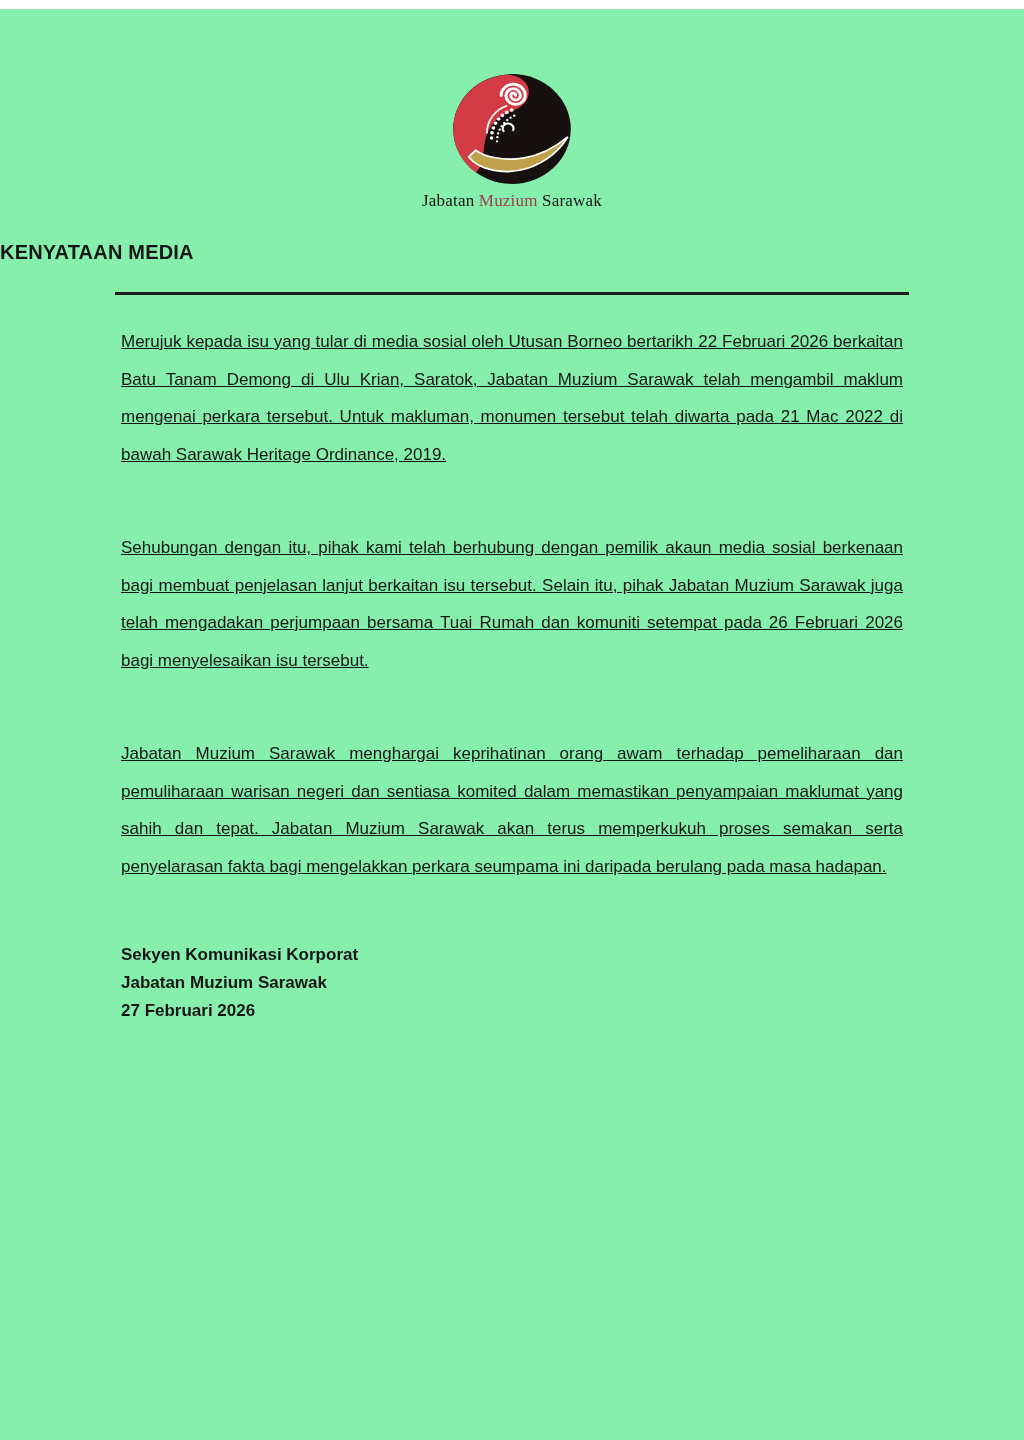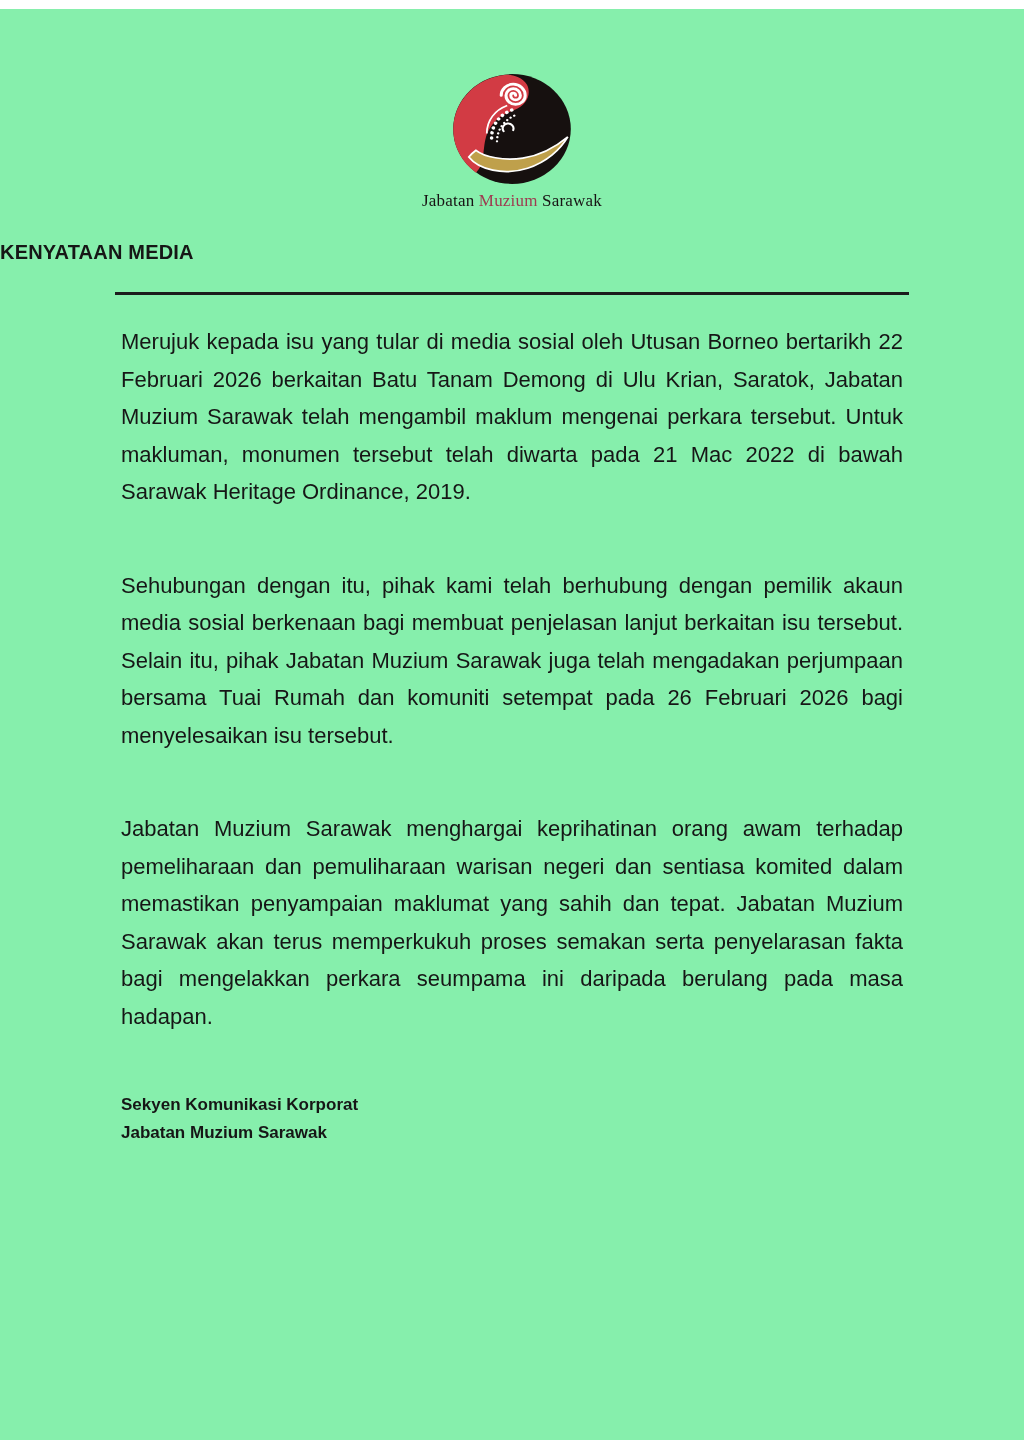--- a/index.html
+++ b/index.html
@@ -53,25 +53,26 @@
     width: 794px;
     margin: 28px auto 0 auto;
     border: none;
     border-top: 3px solid #1c1c1c;
   }
   .content {
     width: 782px;
     margin: 28px auto 0 auto;
   }
   .content p {
-    font-size: 22px;
+    font-size: 17px;
     line-height: 37.5px;
     text-align: justify;
     text-justify: inter-word;
     margin-bottom: 56px;
+    text-decoration: underline;
   }
   .signature {
     margin-top: 6px;
     font-size: 17px;
     font-weight: bold;
     line-height: 28px;
   }
   .signature div { display: block; }
 </style>
 </head>
@@ -125,16 +126,17 @@
   <hr class="divider">
 
   <div class="content">
     <p>Merujuk kepada isu yang tular di media sosial oleh Utusan Borneo bertarikh 22 Februari 2026 berkaitan Batu Tanam Demong di Ulu Krian, Saratok, Jabatan Muzium Sarawak telah mengambil maklum mengenai perkara tersebut. Untuk makluman, monumen tersebut telah diwarta pada 21 Mac 2022 di bawah Sarawak Heritage Ordinance, 2019.</p>
     <p>Sehubungan dengan itu, pihak kami telah berhubung dengan pemilik akaun media sosial berkenaan bagi membuat penjelasan lanjut berkaitan isu tersebut. Selain itu, pihak Jabatan Muzium Sarawak juga telah mengadakan perjumpaan bersama Tuai Rumah dan komuniti setempat pada 26 Februari 2026 bagi menyelesaikan isu tersebut.</p>
     <p>Jabatan Muzium Sarawak menghargai keprihatinan orang awam terhadap pemeliharaan dan pemuliharaan warisan negeri dan sentiasa komited dalam memastikan penyampaian maklumat yang sahih dan tepat. Jabatan Muzium Sarawak akan terus memperkukuh proses semakan serta penyelarasan fakta bagi mengelakkan perkara seumpama ini daripada berulang pada masa hadapan.</p>
 
     <div class="signature">
       <div>Sekyen Komunikasi Korporat</div>
       <div>Jabatan Muzium Sarawak</div>
+      <div>27 Februari 2026</div>
     </div>
   </div>
 
 </div>
 
 </body></html>

